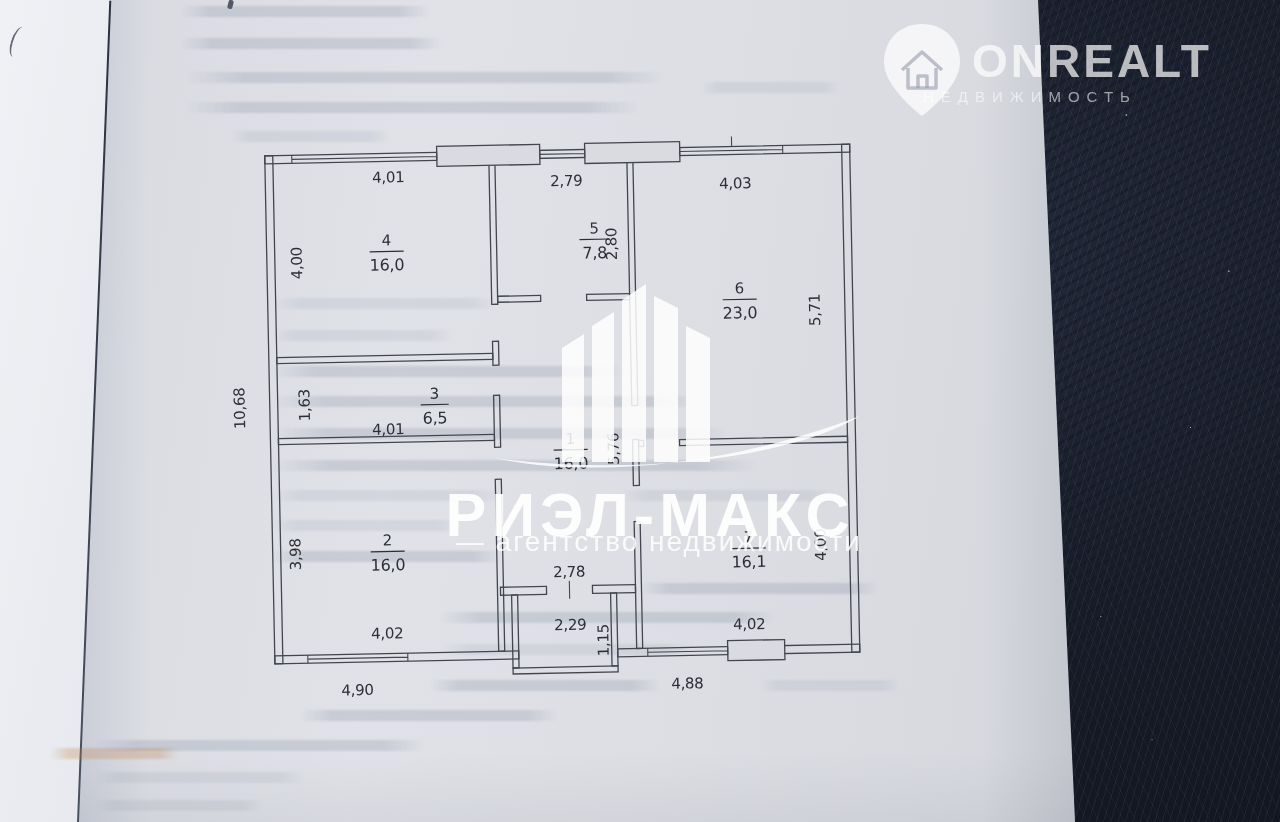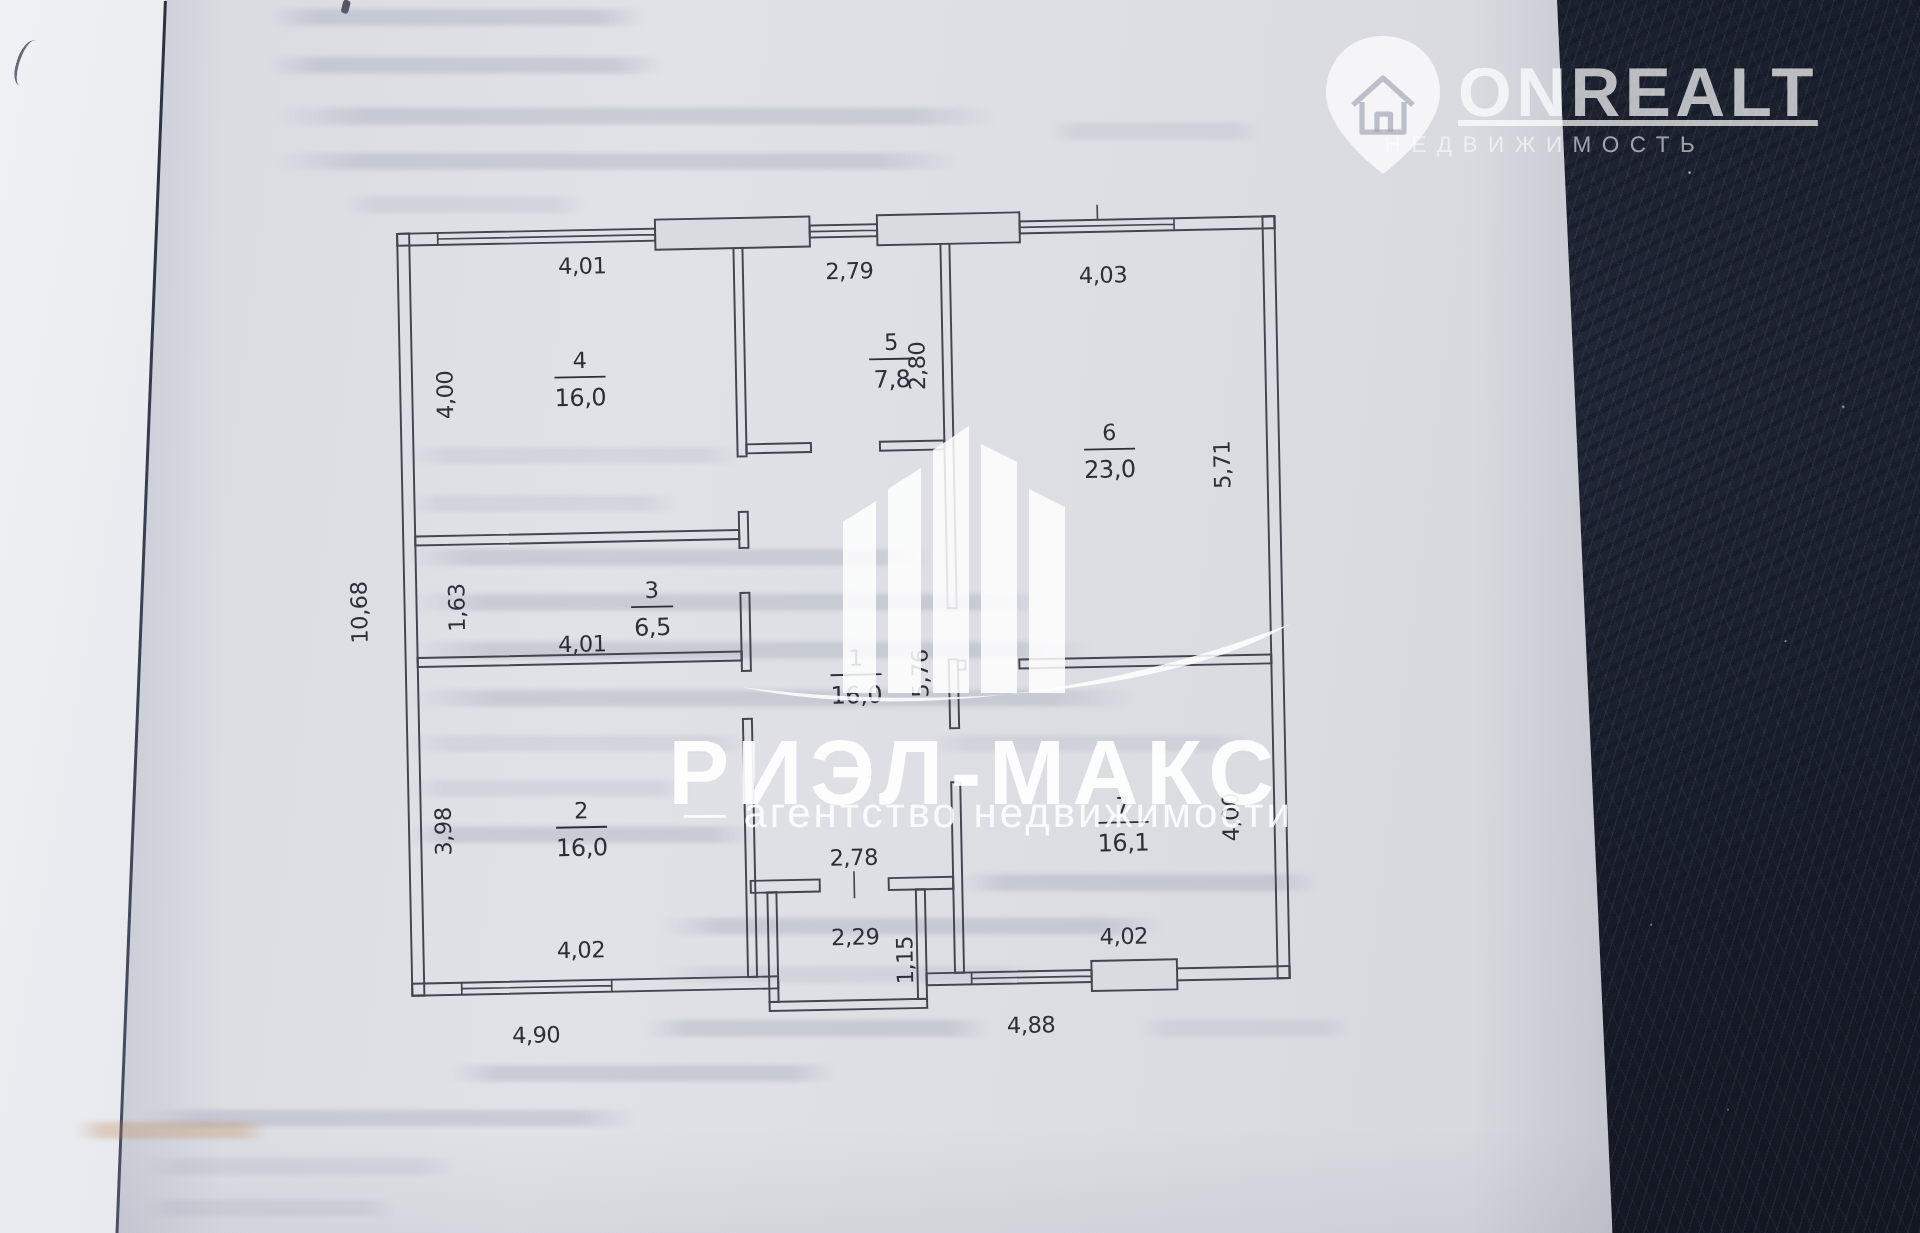--- a/index.html
+++ b/index.html
@@ -66,21 +66,21 @@
 
   
   .wm-riel-brand{position:absolute;left:438px;top:480px;width:424px;text-align:center;
     font-family:"Liberation Sans",sans-serif;font-weight:800;font-size:61px;letter-spacing:5px;
     color:rgba(255,255,255,.92);white-space:nowrap;}
   .wm-riel-sub{position:absolute;left:438px;top:526px;width:424px;text-align:right;
     font-family:"Liberation Sans",sans-serif;font-size:28px;letter-spacing:2px;
     color:rgba(255,255,255,.85);white-space:nowrap;}
   .wm-onrealt-brand{position:absolute;left:972px;top:34px;
     font-family:"Liberation Sans",sans-serif;font-weight:bold;font-size:46px;letter-spacing:3px;
-    color:rgba(255,255,255,.7);white-space:nowrap;text-decoration:underline;}
+    color:rgba(255,255,255,.7);white-space:nowrap;}
   .wm-onrealt-sub{position:absolute;left:923px;top:88px;
     font-family:"Liberation Sans",sans-serif;font-size:15px;letter-spacing:7px;
     color:rgba(255,255,255,.58);white-space:nowrap;}
   .abs{position:absolute;}
 </style>
 </head>
 <body>
 
 <div class="scene">
 

